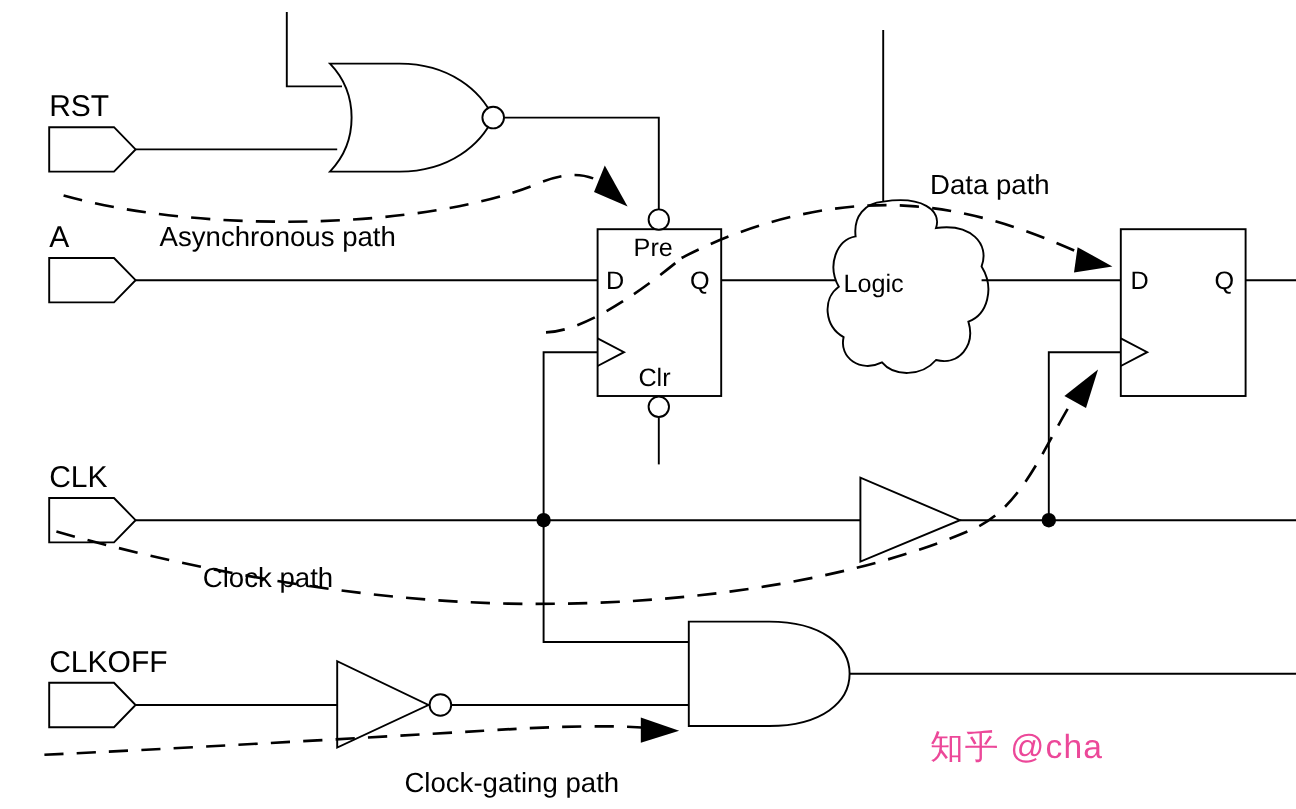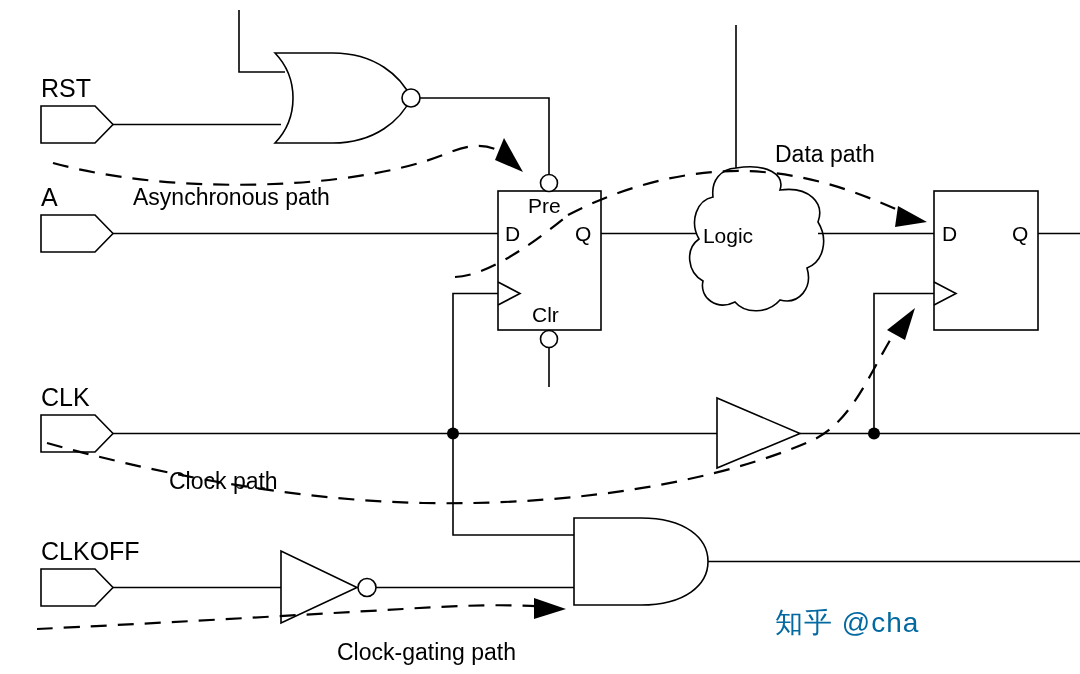--- a/index.html
+++ b/index.html
@@ -54,21 +54,21 @@
     stroke-linecap: butt;
   }
   .arrowhead { fill: #000000; stroke: none; }
   .junction  { fill: #000000; stroke: none; }
   .watermark {
     position: absolute;
     left: 752px;
     top: 604px;
     font-family: "Liberation Sans", sans-serif;
     font-size: 28px;
-    color: #0369a1;
+    color: #ec4899;
     white-space: nowrap;
     letter-spacing: 1px;
     user-select: none;
   }
   .watermark .wm2 {
     position: absolute;
     left: 96px;
     top: 0;
     white-space: nowrap;
   }

